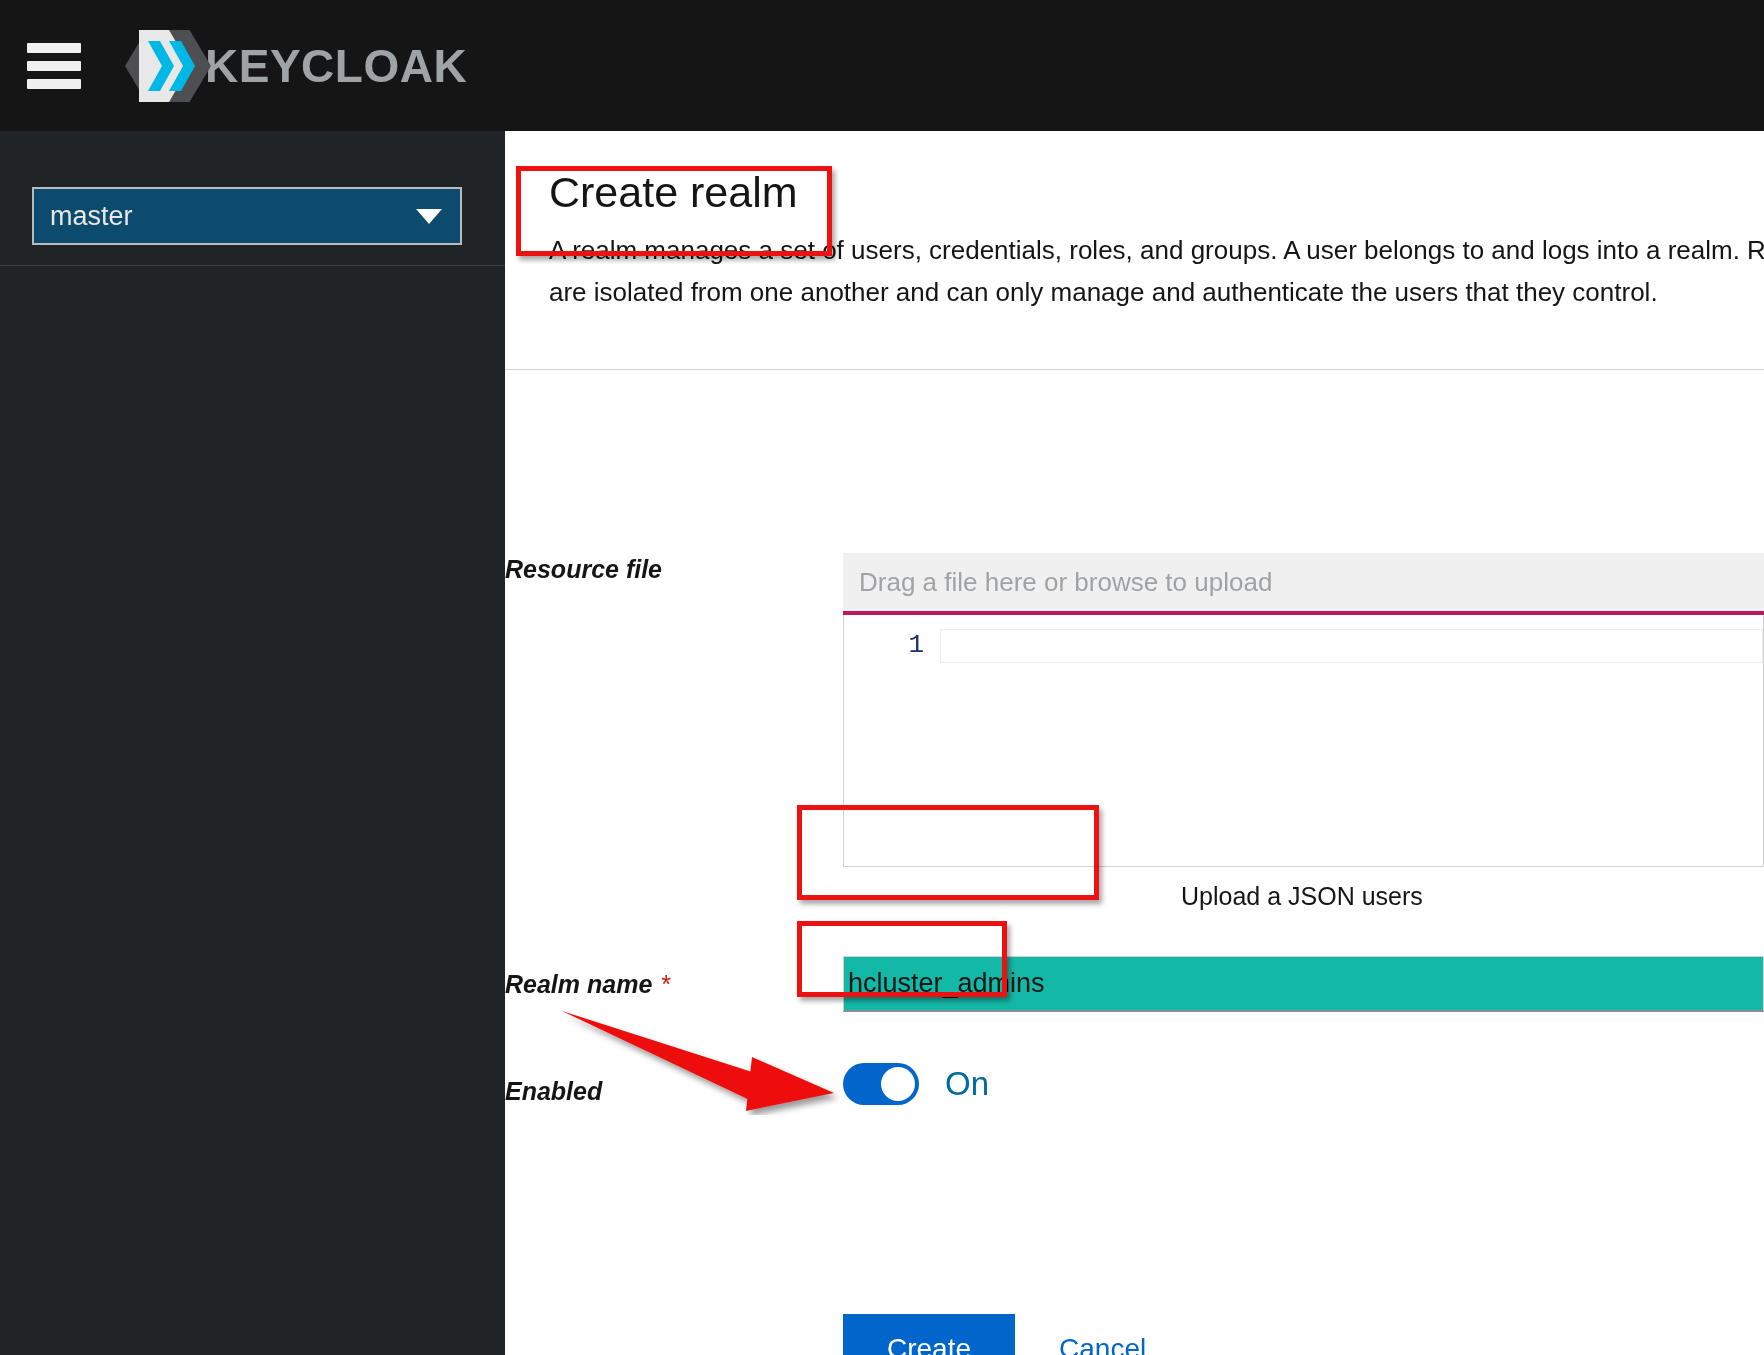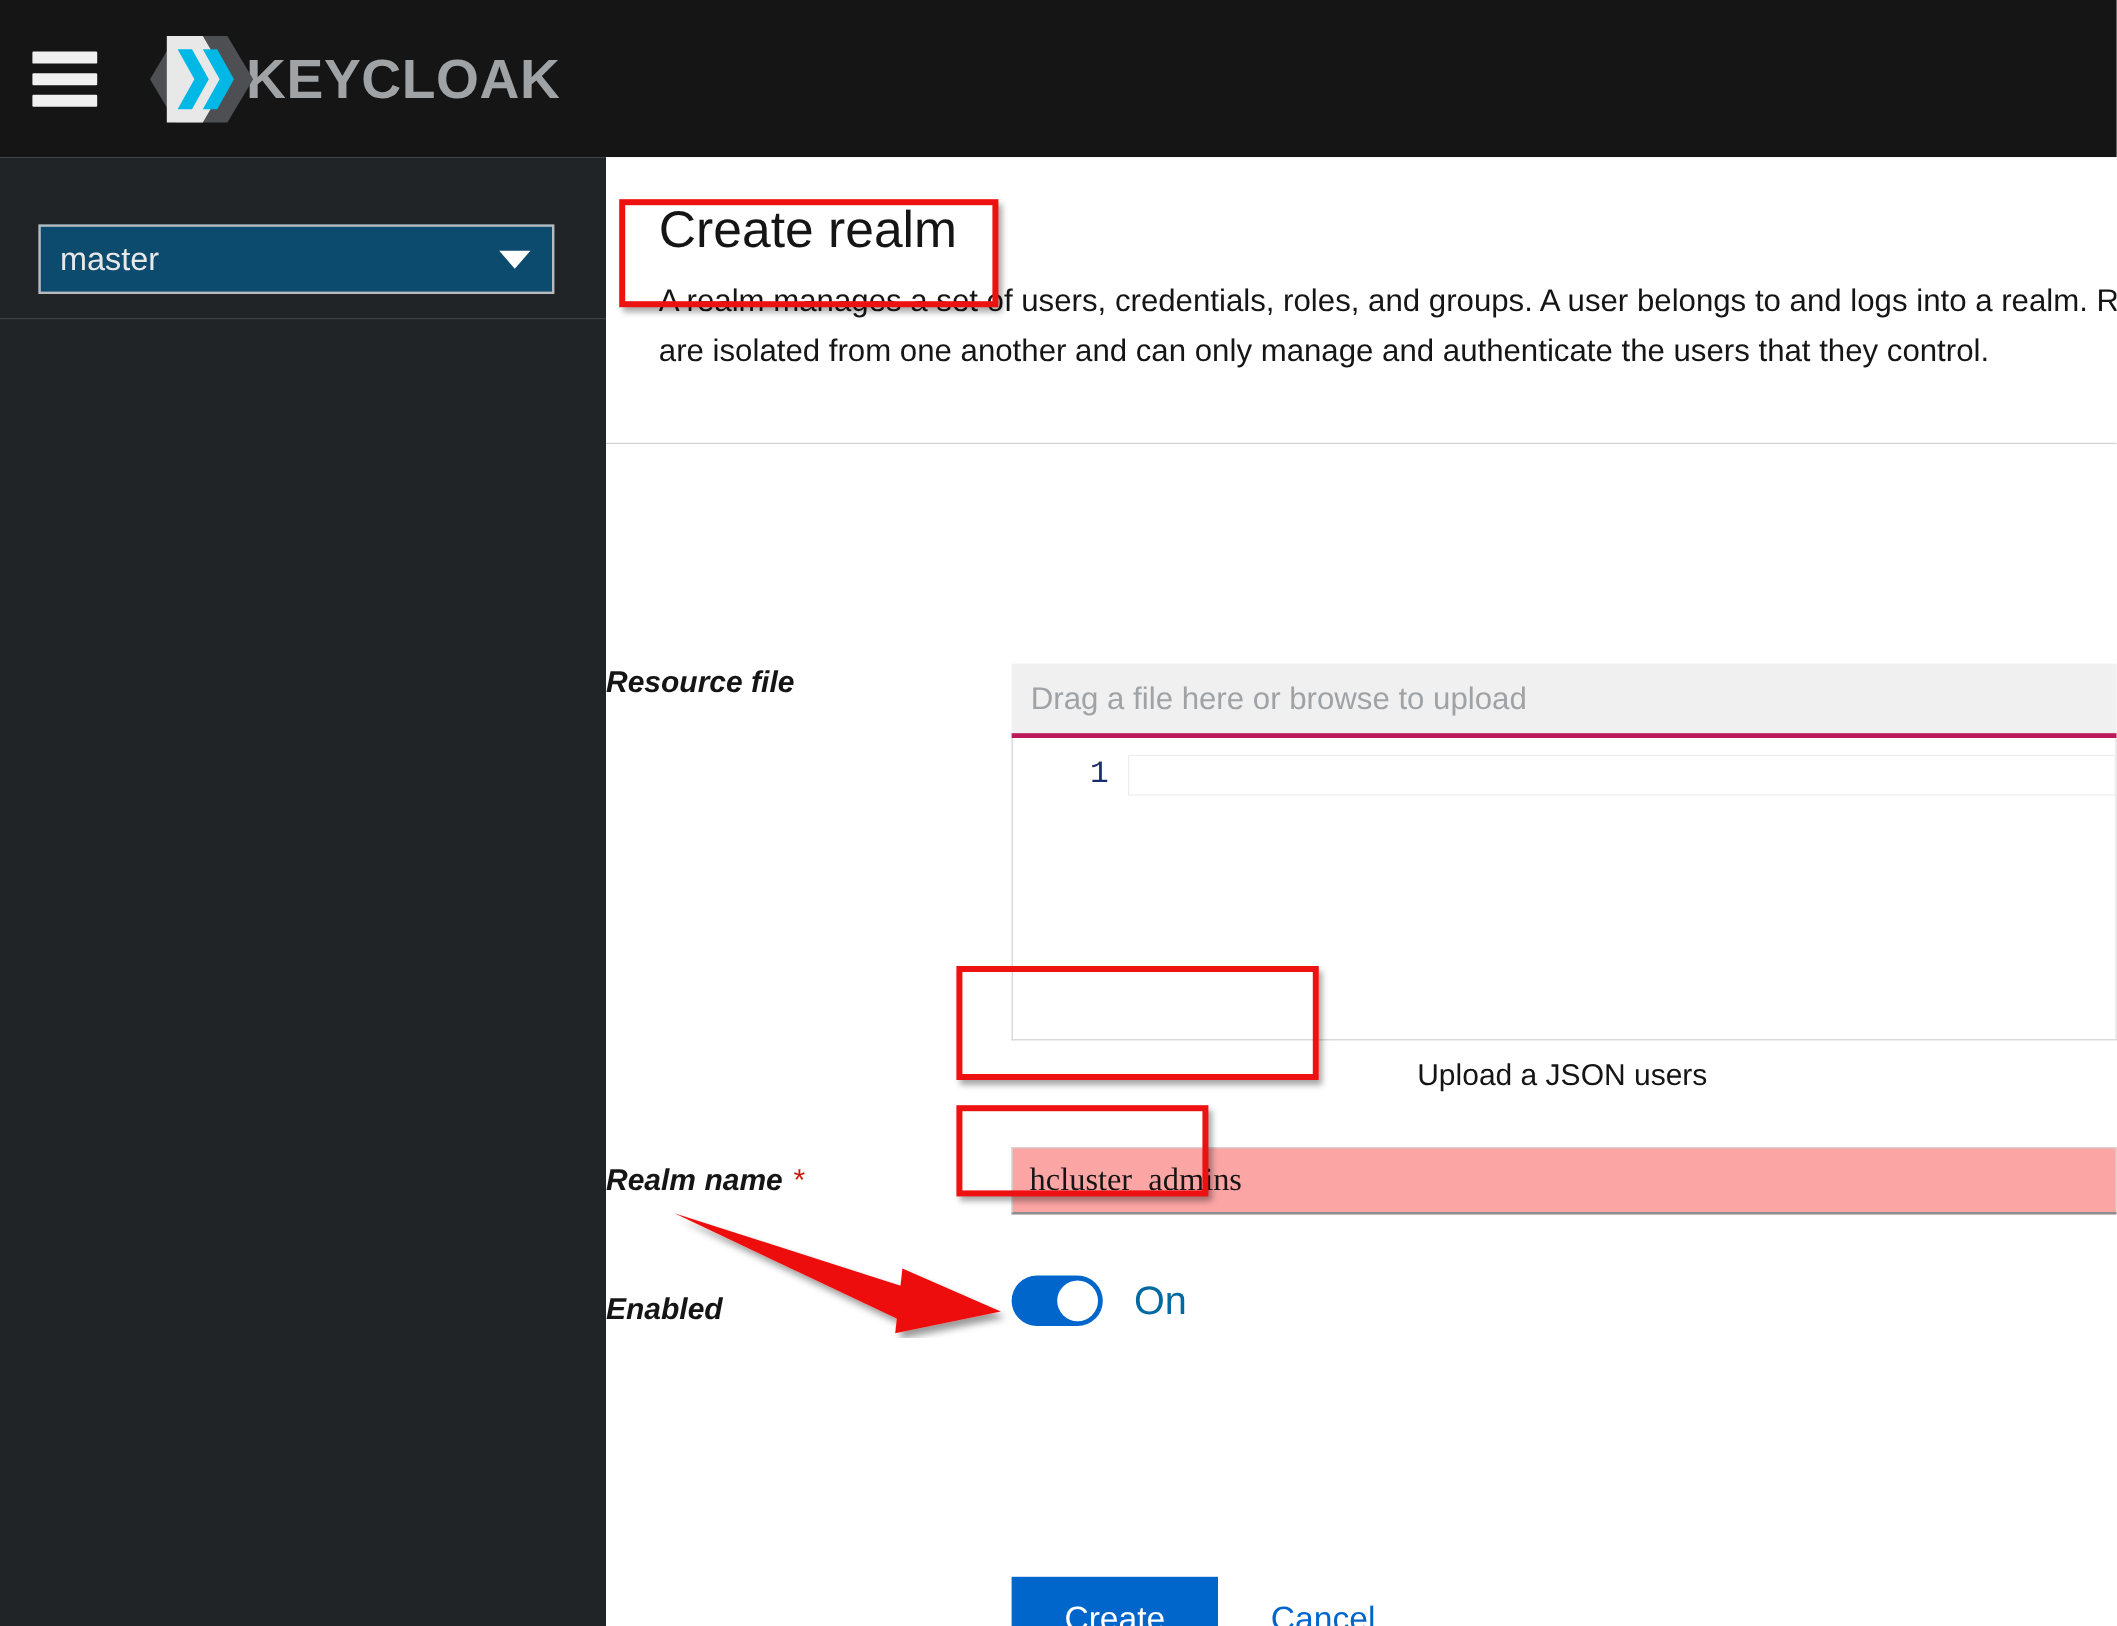--- a/index.html
+++ b/index.html
@@ -132,24 +132,24 @@
     position: absolute; left: 338px; top: 329px;
     font-size: 25px; color: #151515;
   }
 
   
   .row-realmname { position: absolute; left: 0; top: 598px; width: 1259px; }
   .realm-input-wrap { position: absolute; left: 338px; top: -12px; width: 921px; }
   .text-input {
     width: 921px; height: 56px;
     border: 1px solid #d2d2d2; border-bottom: 2px solid #8a8d90;
-    background: #fca5a5;
+    background: #14b8a6;
     font-size: 27px; color: #151515;
-    padding: 0 14px;
-    font-family: Liberation Serif, serif;
+    padding: 0 4px;
+    font-family: Liberation Sans, sans-serif;
     outline: none;
   }
 
   
   .row-enabled { position: absolute; left: 0; top: 705px; width: 1124px; }
   .toggle-wrap {
     position: absolute; left: 338px; top: -12px;
     display: flex; align-items: center;
   }
   .switch {

